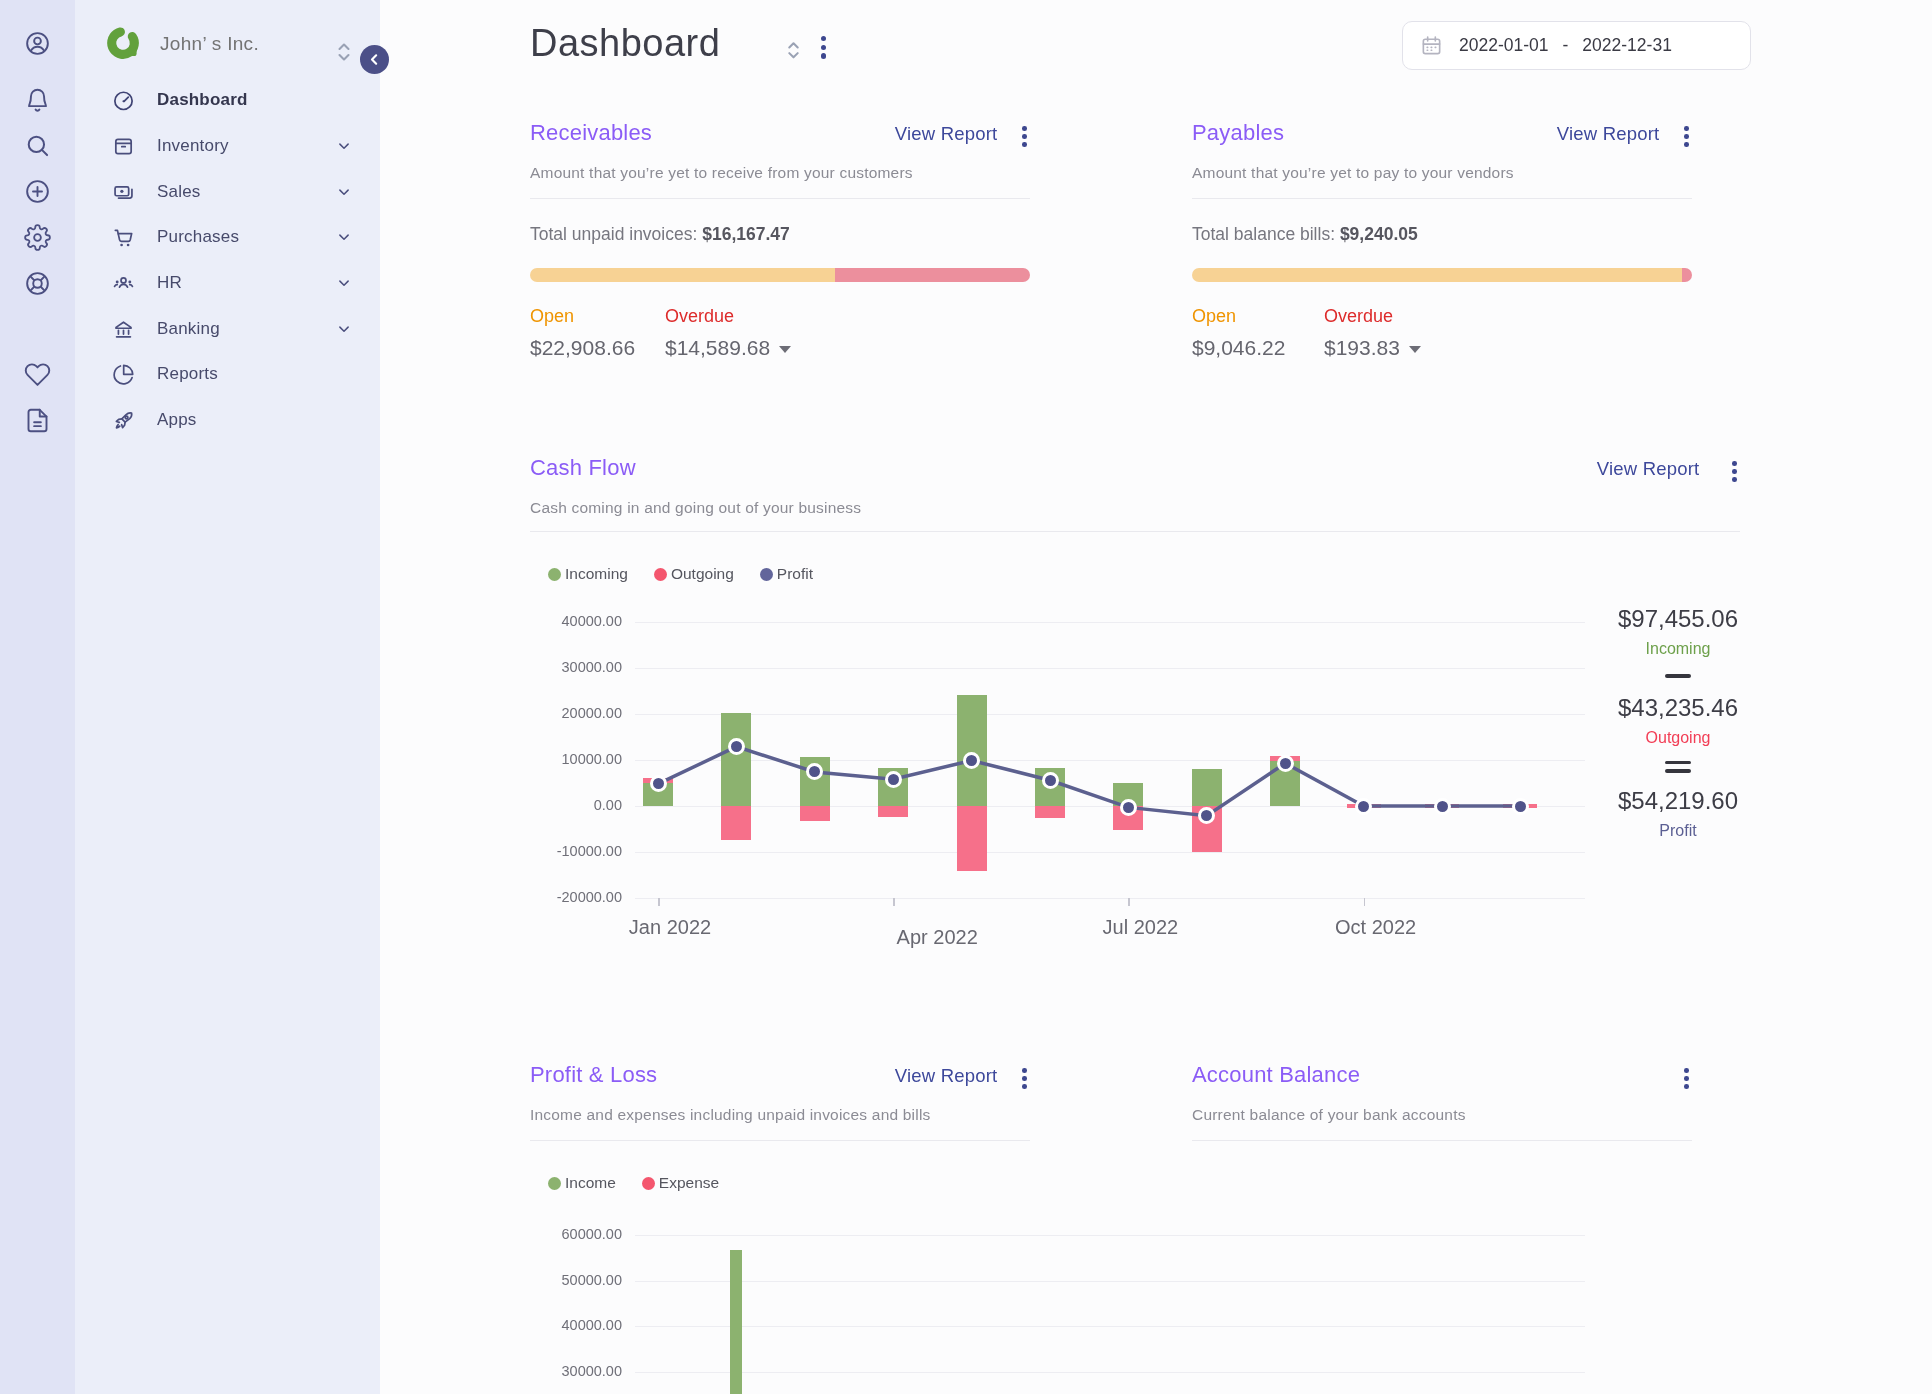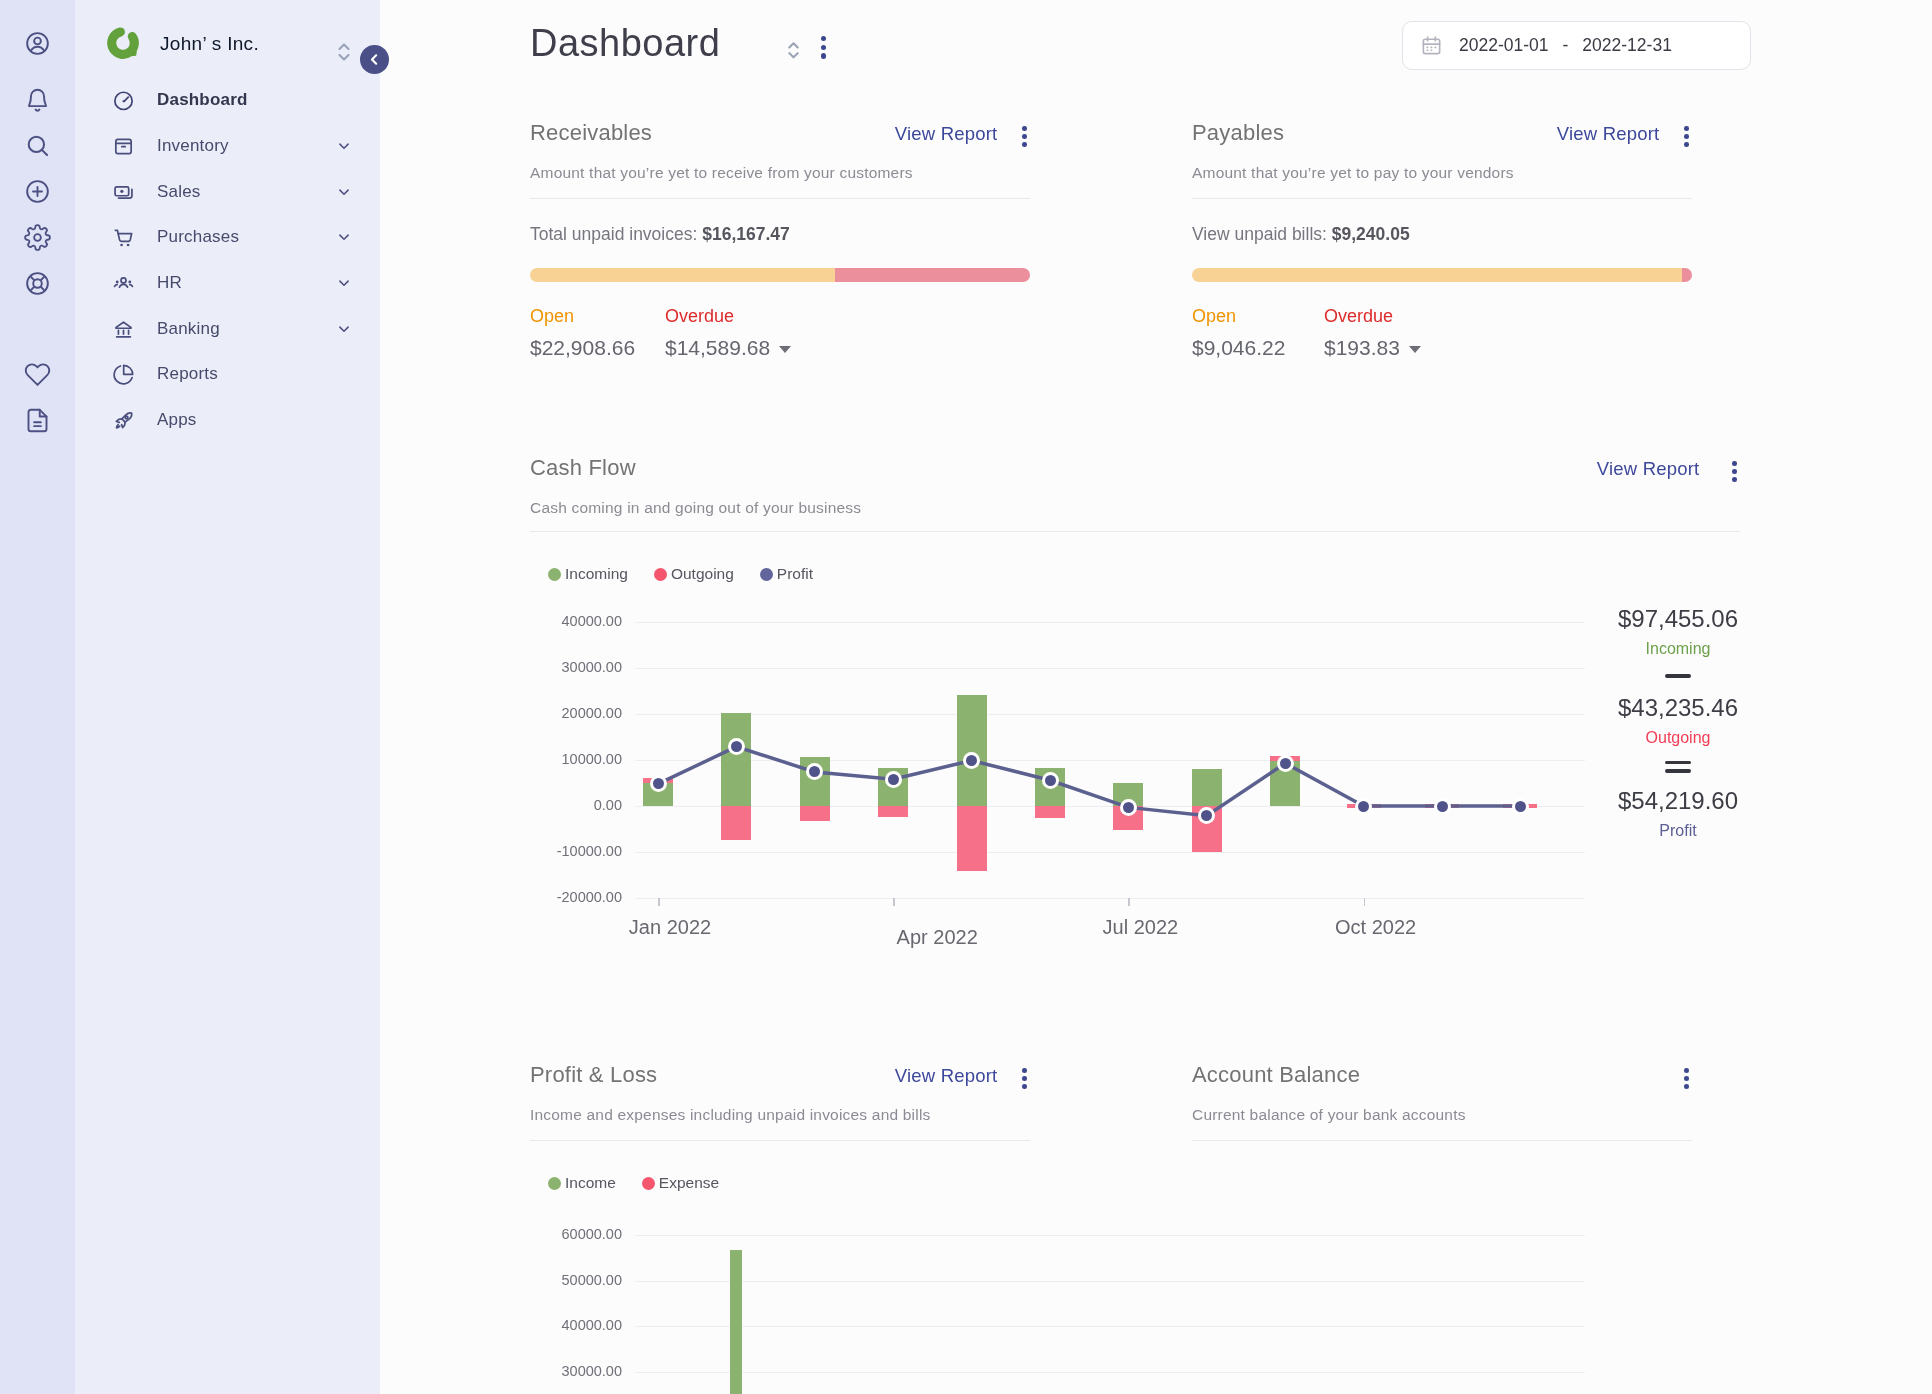--- a/index.html
+++ b/index.html
@@ -12,21 +12,21 @@
   }
   svg { display:block; }
 
   
   .rail { position:absolute; left:0; top:0; width:75px; height:100%; background:#e0e3f5; z-index:2; }
   .rail-ic { position:absolute; left:24px; width:27px; height:27px; color:#4c5082; cursor:pointer; }
 
   
   .sidebar { position:absolute; left:75px; top:0; width:305px; height:100%; background:#ebeef9; z-index:1; }
   .logo { position:absolute; left:31px; top:26px; width:34px; height:34px; }
-  .company { position:absolute; left:85px; top:33px; font-size:19px; font-weight:500; color:#0f172a; letter-spacing:.3px; }
+  .company { position:absolute; left:85px; top:33px; font-size:19px; font-weight:500; color:#737373; letter-spacing:.3px; }
   .switcher { position:absolute; left:261px; top:41px; width:16px; height:22px; color:#99a1b4; cursor:pointer; }
   .collapse-btn { position:absolute; left:360px; top:45px; width:29px; height:29px; border-radius:50%;
     background:#4b4f88; z-index:6; display:flex; align-items:center; justify-content:center; cursor:pointer; }
   .menu-item { position:absolute; left:0; width:100%; height:44px; display:flex; align-items:center; cursor:pointer; }
   .menu-item .mi-ic { position:absolute; left:37px; width:23px; height:23px; color:#4a4e7d; }
   .menu-item .mi-label { position:absolute; left:82px; font-size:17px; color:#474a6b; letter-spacing:.2px; }
   .menu-item.active .mi-label { color:#34364e; font-weight:700; }
   .menu-item.active .mi-ic { color:#3f4374; }
   .menu-item .mi-chev { position:absolute; left:260px; width:18px; height:18px; color:#4a4e7d; }
 
@@ -39,21 +39,21 @@
   .title-kebab i { width:5.2px; height:5.2px; }
 
   .datebox { position:absolute; left:1402px; top:21px; width:349px; height:49px; background:#fff;
     border:1px solid #e2e2ea; border-radius:10px; display:flex; align-items:center; padding:0 17px; cursor:pointer; }
   .datebox .cal { width:23px; height:23px; color:#b4b4c0; margin-right:16px; }
   .datebox span { font-size:17.5px; color:#3a3a44; }
   .datebox .dsep { margin:0 14px; }
 
   
   .card { position:absolute; }
-  .c-title { position:absolute; left:0; top:0; font-size:22px; color:#737373; font-weight:500; letter-spacing:.2px; }
+  .c-title { position:absolute; left:0; top:0; font-size:22px; color:#8b5cf6; font-weight:500; letter-spacing:.2px; }
   .c-actions { position:absolute; top:3px; right:0; display:flex; align-items:flex-start; gap:22px; }
   .view-report { font-size:18.5px; color:#3d489b; font-weight:500; cursor:pointer; letter-spacing:.2px; }
   .c-sub { position:absolute; left:0; top:44px; font-size:15.5px; color:#8b8b94; letter-spacing:.2px; }
   .c-div { position:absolute; left:0; top:78px; width:100%; height:1px; background:#e9e9ee; }
 
   .total-line { position:absolute; left:0; top:104px; font-size:17.5px; color:#76767f; }
   .total-line b { color:#56565f; font-weight:700; }
   .pbar { position:absolute; left:0; top:148px; width:100%; height:14px; border-radius:7px; overflow:hidden; display:flex; }
   .pbar .p-open { height:100%; }
   .pbar .p-over { height:100%; flex:1; }
@@ -344,21 +344,21 @@
     <span class="view-report">View Report</span>
     <span class="kebab">
         <i></i>
         <i></i>
         <i></i>
       </span>
   </div>
   <div class="c-sub">Amount that you’re yet to pay to your vendors</div>
   <div class="c-div"></div>
   <div class="total-line">
-    <span>View unpaid bills:</span> <b>$9,240.05</b>
+    <span>Total balance bills:</span> <b>$9,240.05</b>
   </div>
   <div class="pbar">
     <div class="p-open" id="pay-open-bar" style="width: 97.9023%; background: rgb(247, 210, 148);"></div>
     <div class="p-over" id="pay-over-bar" style="background: rgb(236, 143, 157);"></div>
   </div>
   <div class="lab-open">Open</div>
   <div class="lab-over" style="left:132px">Overdue</div>
   <div class="val-open">$9,046.22</div>
   <div class="val-over" style="left:132px">
     <span>$193.83</span>

